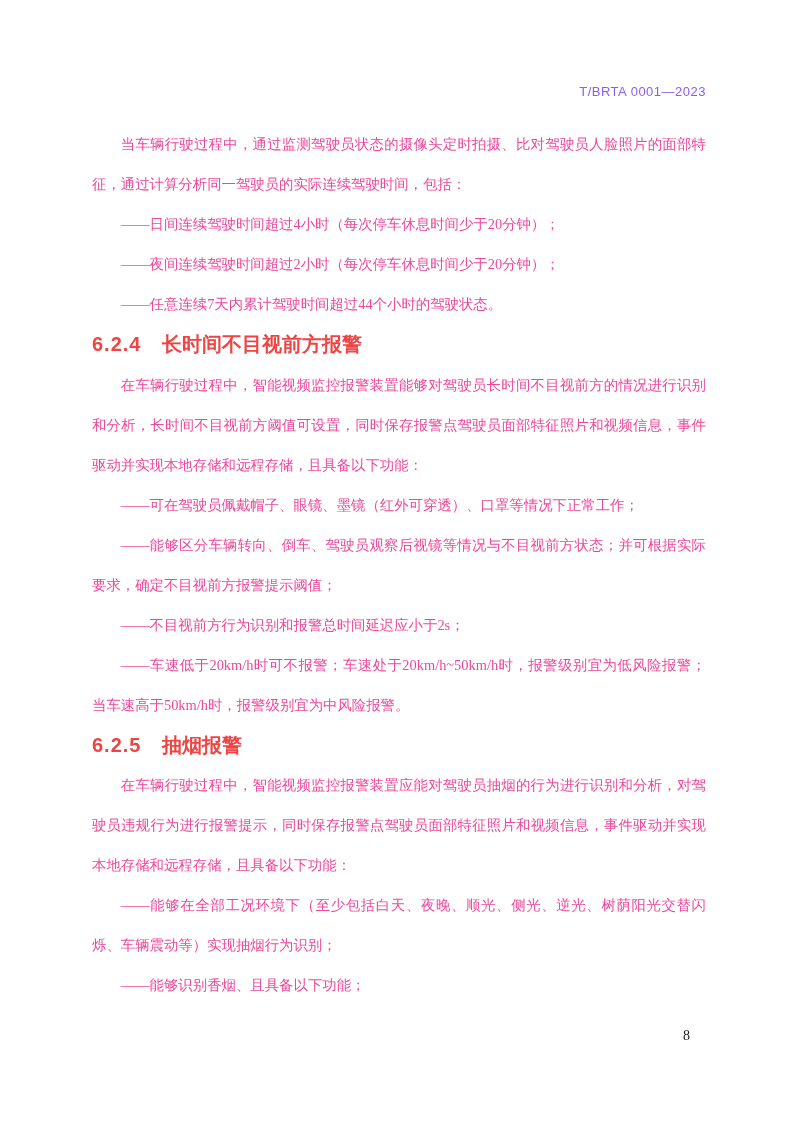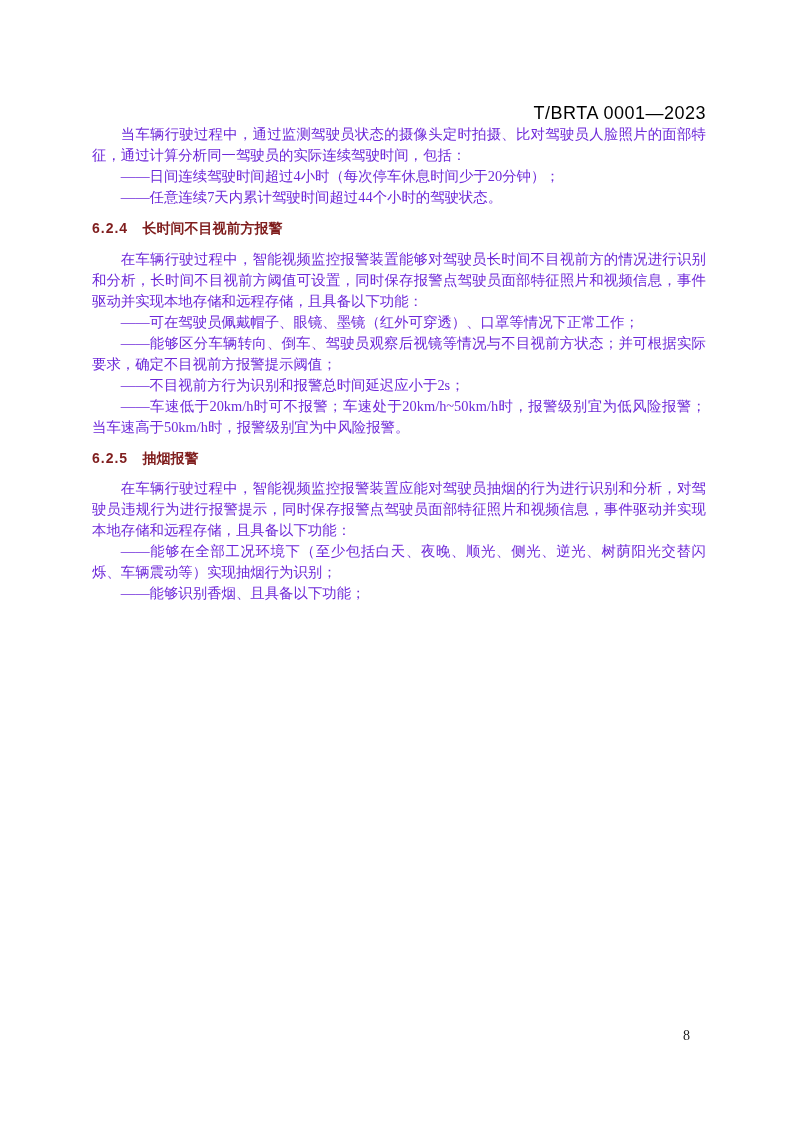--- a/index.html
+++ b/index.html
@@ -10,51 +10,51 @@
   .page {
     position: relative;
     width: 794px;
     height: 1123px;
     background: #ffffff;
     overflow: hidden;
     color: #1c1c1c;
   }
   .running-header {
     position: absolute;
-    top: 103px;
+    top: 84px;
     right: 88px;
     font-family: "Liberation Sans", sans-serif;
-    font-size: 18px;
+    font-size: 13px;
     letter-spacing: 0.5px;
-    color: #000000;
+    color: #8b5cf6;
   }
   .body-area {
     position: absolute;
     top: 124px;
     left: 92px;
     width: 614px;
   }
   .para {
     margin: 0;
     font-family: "Liberation Serif", "DejaVu Serif", serif;
     font-size: 14.4px;
-    line-height: 21px;
+    line-height: 40px;
     text-align: justify;
-    color: #6d28d9;
+    color: #ec4899;
   }
   .indent {
     text-indent: 2em;
   }
   .heading {
     margin: 5px 0 4px 0;
     font-family: "Liberation Sans", "DejaVu Sans", sans-serif;
     font-weight: 700;
-    font-size: 14px;
+    font-size: 20px;
     line-height: 31.6px;
-    color: #7f1d1d;
+    color: #ef4444;
   }
   .heading .sec-num {
     margin-right: 0.75em;
     letter-spacing: 1px;
   }
   .page-footer {
     position: absolute;
     top: 1028px;
     right: 104px;
     font-family: "Liberation Serif", "DejaVu Serif", serif;
@@ -68,20 +68,21 @@
 <div class="page">
 
   <div class="running-header">
     <span>T/BRTA 0001—2023</span>
   </div>
 
   <div class="body-area">
 
     <p class="para indent">当车辆行驶过程中，通过监测驾驶员状态的摄像头定时拍摄、比对驾驶员人脸照片的面部特征，通过计算分析同一驾驶员的实际连续驾驶时间，包括：</p>
     <p class="para indent">——日间连续驾驶时间超过4小时（每次停车休息时间少于20分钟）；</p>
+    <p class="para indent">——夜间连续驾驶时间超过2小时（每次停车休息时间少于20分钟）；</p>
     <p class="para indent">——任意连续7天内累计驾驶时间超过44个小时的驾驶状态。</p>
 
     <h3 class="heading">
       <span class="sec-num">6.2.4</span>
       <span>长时间不目视前方报警</span>
     </h3>
 
     <p class="para indent">在车辆行驶过程中，智能视频监控报警装置能够对驾驶员长时间不目视前方的情况进行识别和分析，长时间不目视前方阈值可设置，同时保存报警点驾驶员面部特征照片和视频信息，事件驱动并实现本地存储和远程存储，且具备以下功能：</p>
     <p class="para indent">——可在驾驶员佩戴帽子、眼镜、墨镜（红外可穿透）、口罩等情况下正常工作；</p>
     <p class="para indent">——能够区分车辆转向、倒车、驾驶员观察后视镜等情况与不目视前方状态；并可根据实际要求，确定不目视前方报警提示阈值；</p>

